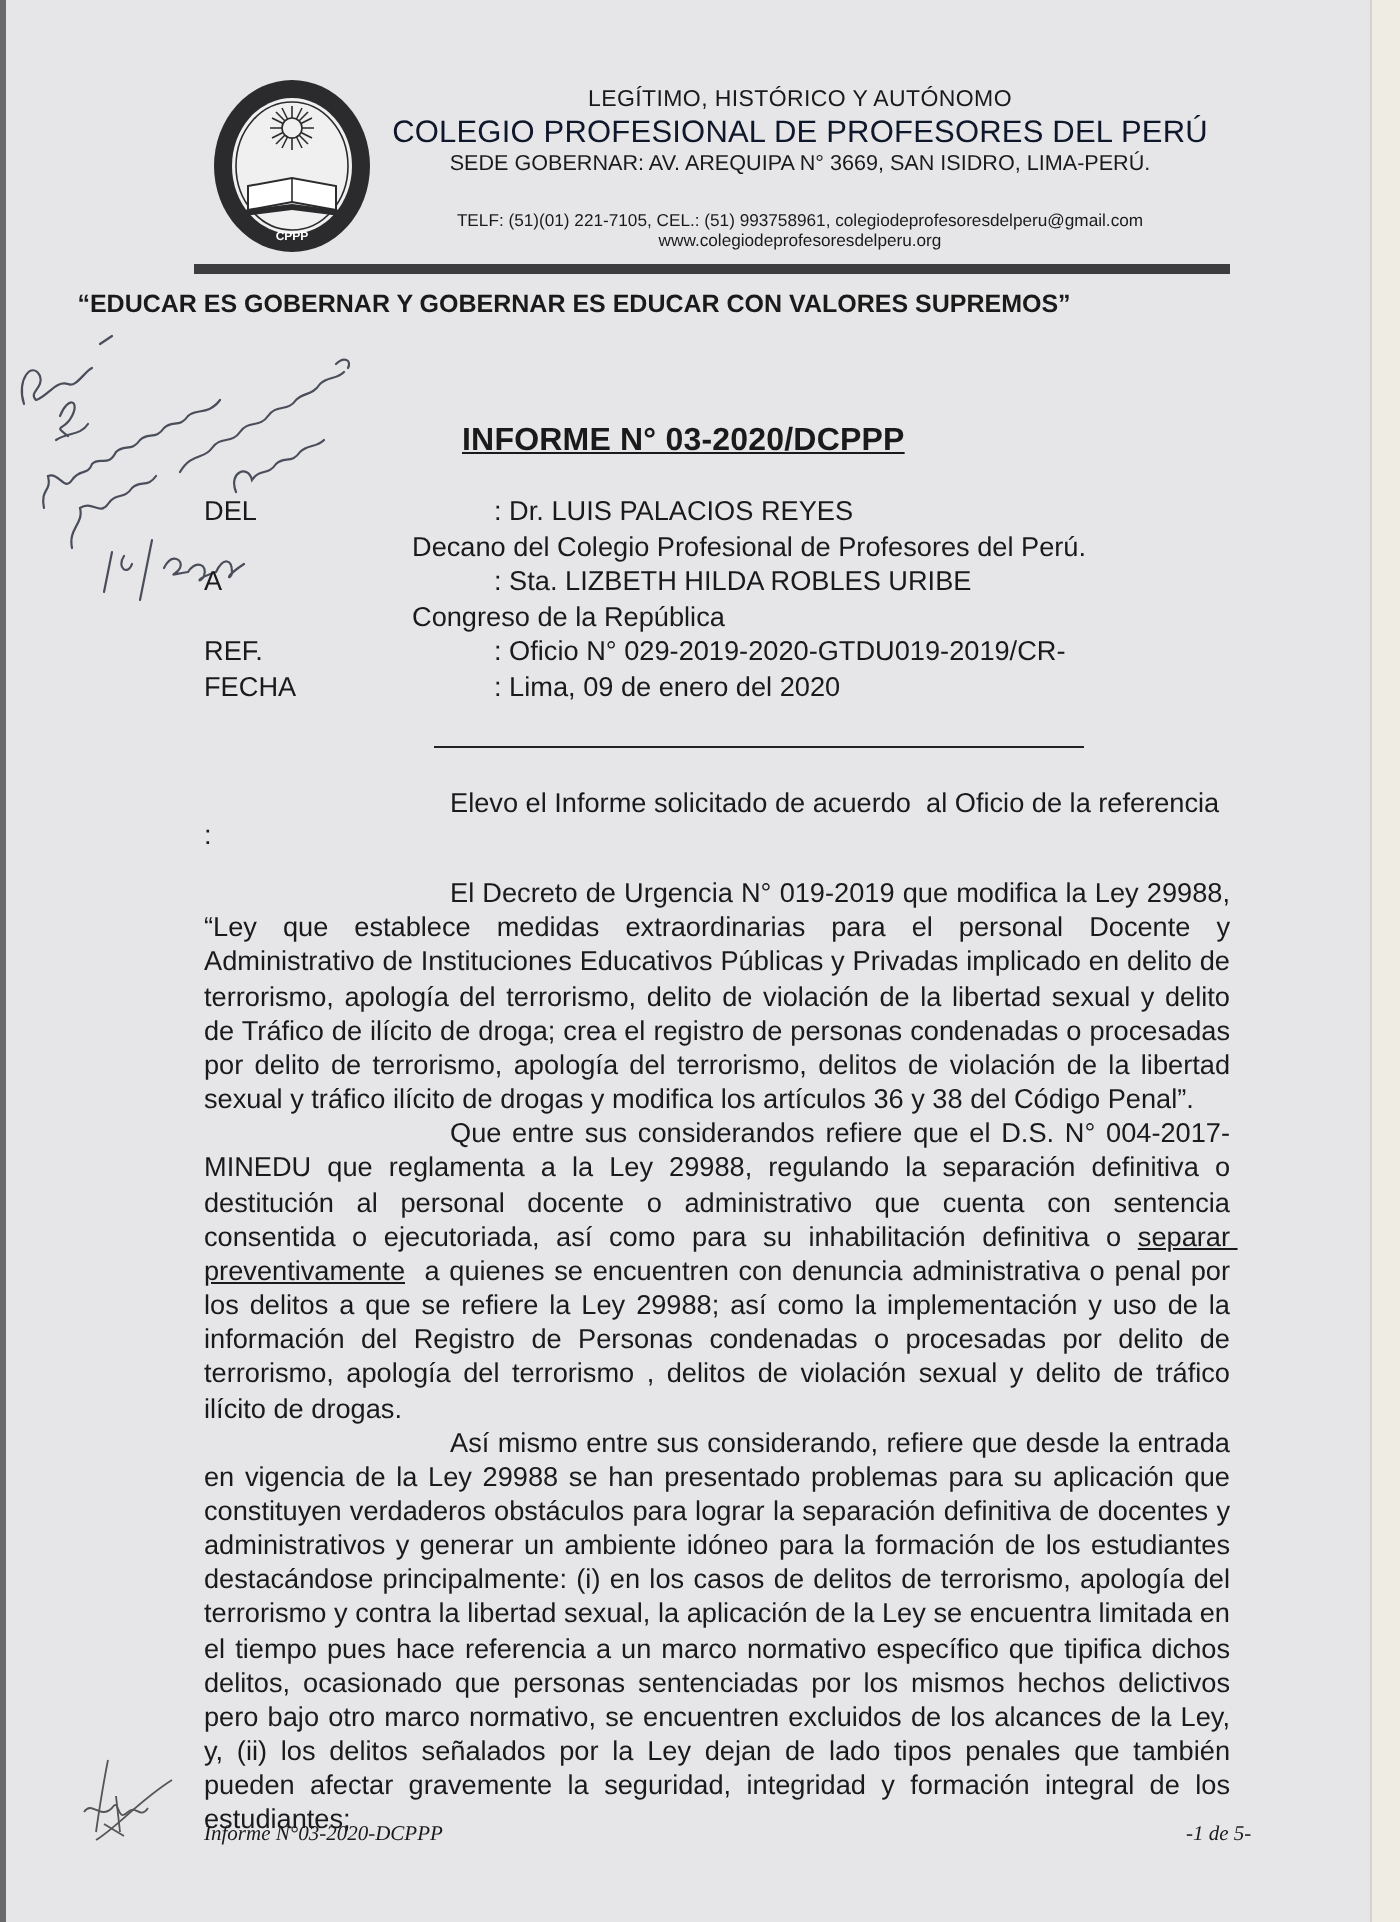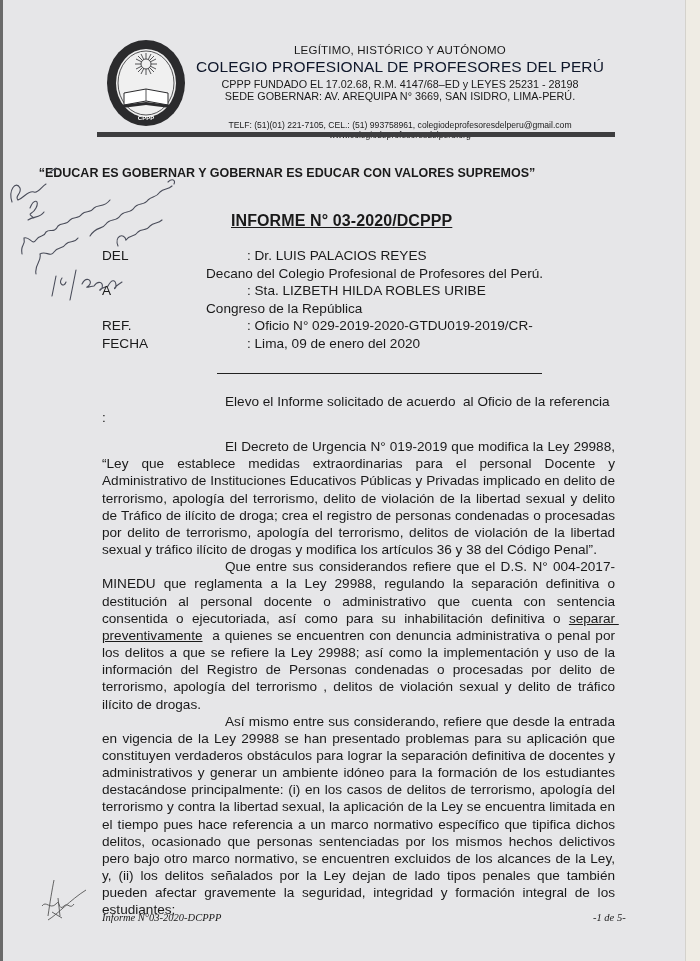--- a/index.html
+++ b/index.html
@@ -21,21 +21,21 @@
     .logo { position: absolute; left: 106px; top: 39px; width: 80px; height: 88px; }
     .hdr { position: absolute; left: 190px; top: 44px; width: 420px; text-align: center; line-height: 1.15; }
     .hdr .l1 { font-size: 11.5px; letter-spacing: 0.2px; }
     .hdr .l2 { font-size: 15.5px; font-weight: normal; letter-spacing: 0.1px; margin-top: 1px; color:#0f172a; }
     .hdr .l3 { font-size: 10.8px; margin-top: 2px; }
     .hdr .l4 { font-size: 10.8px; }
     .hdr .l5 { font-size: 8.6px; margin-top: 18px; }
     .hdr .l6 { font-size: 8.6px; }
     .rule { position: absolute; left: 97px; top: 132px; width: 518px; height: 5px; background: #3d3d3f; }
 
-    .motto { position: absolute; left: 0; top: 166px; width: 564px; text-align: center; font-size: 12.5px; font-weight: bold; padding-left: 10px; box-sizing: border-box;}
+    .motto { position: absolute; left: 0; top: 145px; width: 564px; text-align: center; font-size: 12.5px; font-weight: bold; padding-left: 10px; box-sizing: border-box;}
     .title { position: absolute; left: 231px; top: 212px; font-size: 16px; font-weight: bold; text-decoration: underline; letter-spacing: 0.1px; }
 
     
     .meta { position: absolute; left: 102px; top: 247px; width: 560px; font-size: 13.6px; line-height: 17.6px; }
     .meta .row { display: flex; gap: 48px; }
     .meta .lbl { width: 97px; flex: none; }
     .meta .val { flex: 1; }
     .meta .sub { padding-left: 104px; }
     .sep { position: absolute; left: 217px; top: 373px; width: 325px; height: 1px; background: #222; }
 
@@ -79,21 +79,20 @@
     <circle cx="40" cy="25" r="5" fill="#f0f0f0" stroke="#2b2b2d" stroke-width="0.8"></circle>
     <path d="M18 54 L40 50 L62 54 L62 66 L40 62 L18 66 Z" fill="#fff" stroke="#2b2b2d" stroke-width="1"></path>
     <line x1="40" y1="50" x2="40" y2="62" stroke="#2b2b2d" stroke-width="0.8"></line>
     <path d="M16 66 L40 63 L64 66 L64 69 L40 66 L16 69 Z" fill="#2b2b2d"></path>
     <text x="40" y="81" font-size="6" fill="#fff" text-anchor="middle" font-family="Liberation Sans, sans-serif" font-weight="bold">CPPP</text>
   </svg>
 
   <div class="hdr">
     <div class="l1">LEGÍTIMO, HISTÓRICO Y AUTÓNOMO</div>
     <div class="l2">COLEGIO PROFESIONAL DE PROFESORES DEL PERÚ</div>
-    <div class="l3">CPPP FUNDADO EL 17.02.68, R.M. 4147/68–ED  y  LEYES  25231 - 28198</div>
     <div class="l4">SEDE GOBERNAR: AV. AREQUIPA N° 3669, SAN ISIDRO, LIMA-PERÚ.</div>
     <div class="l5">TELF: (51)(01) 221-7105,  CEL.: (51) 993758961,  colegiodeprofesoresdelperu@gmail.com</div>
     <div class="l6">www.colegiodeprofesoresdelperu.org</div>
   </div>
   <div class="rule"></div>
 
   <div class="motto">“EDUCAR ES GOBERNAR Y GOBERNAR ES EDUCAR CON VALORES SUPREMOS”</div>
 
   <svg class="hw" viewBox="0 0 200 160">
     <g fill="none" stroke="#4a4d5a" stroke-width="1.1" stroke-linecap="round">

